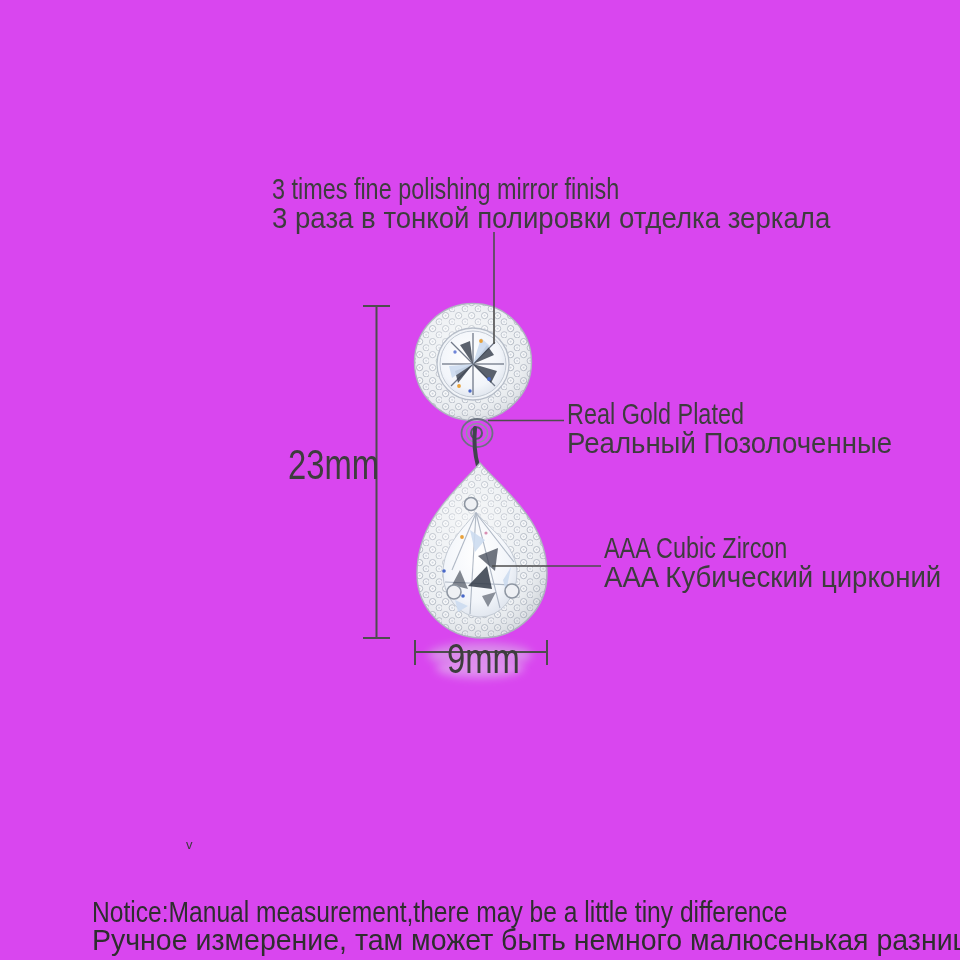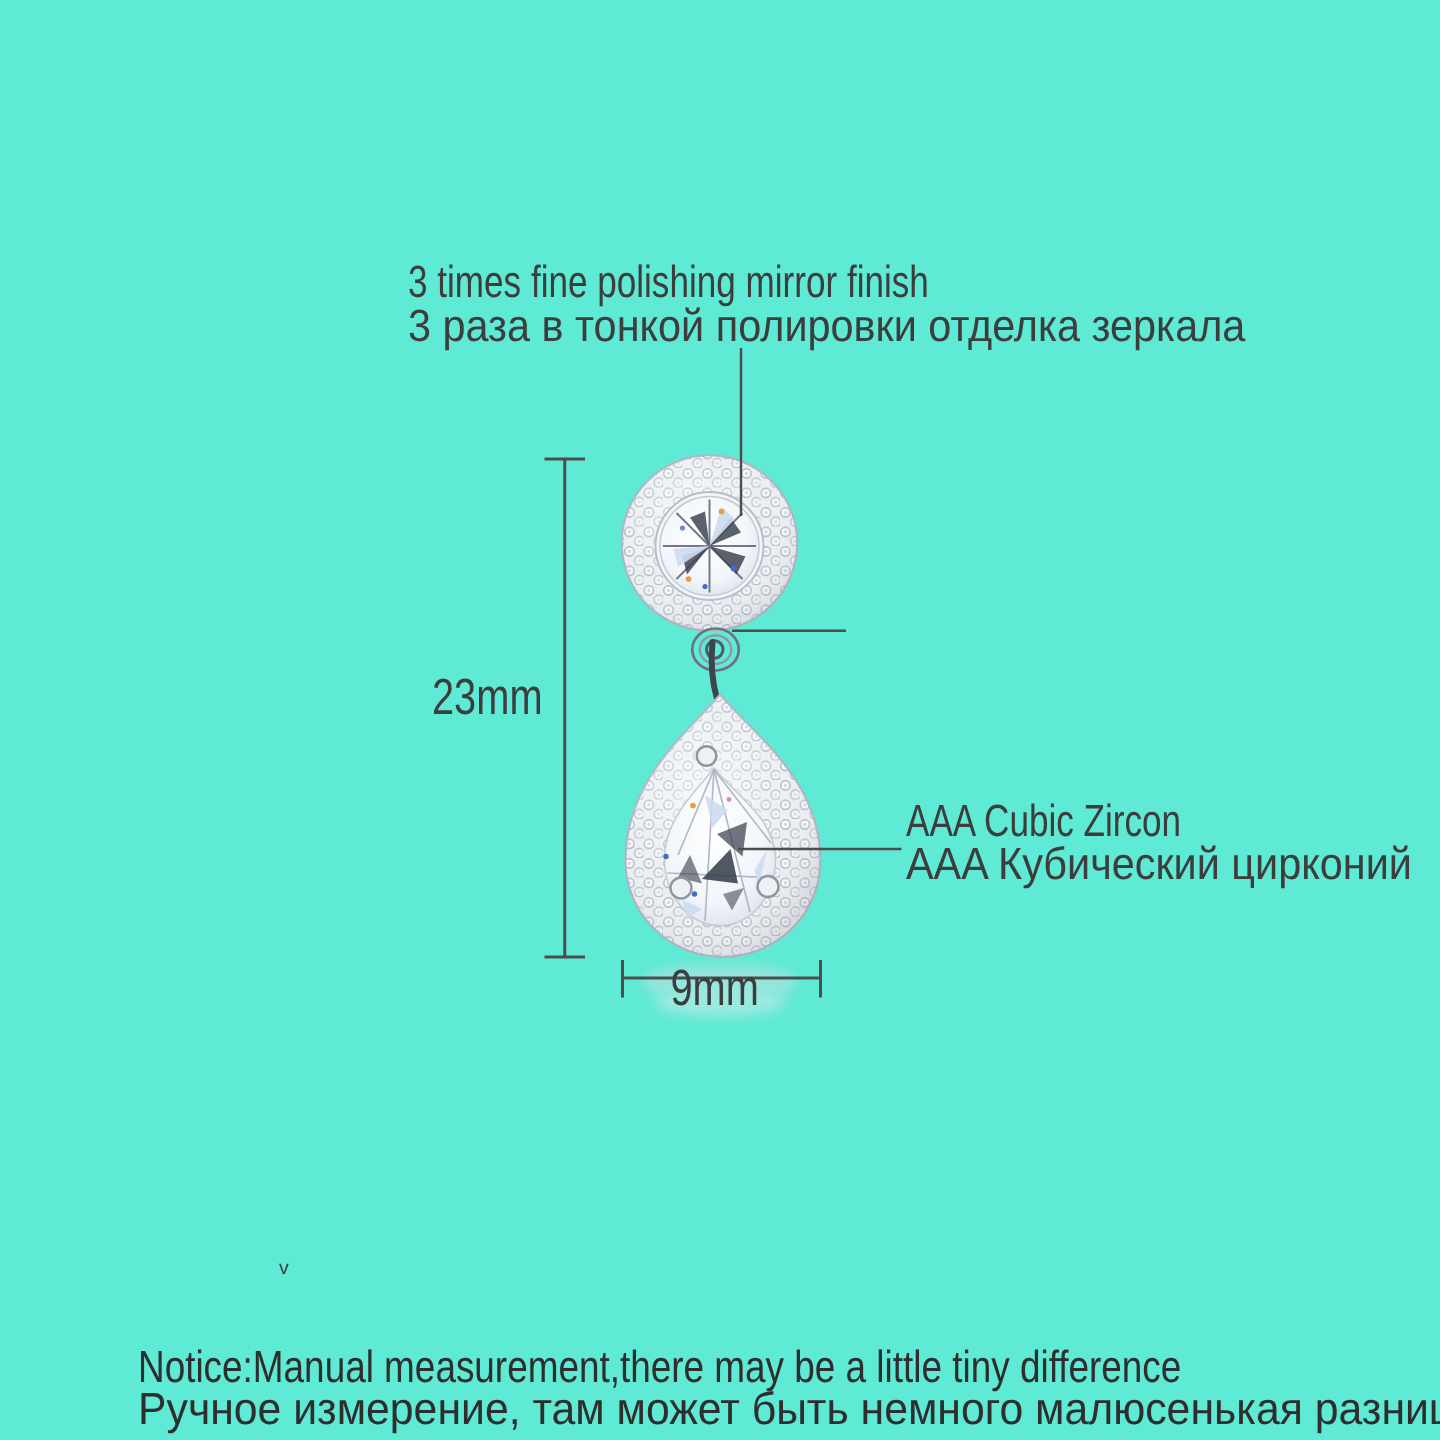--- a/index.html
+++ b/index.html
@@ -1,24 +1,24 @@
 <!DOCTYPE html>
 <html><head>
 <meta charset="utf-8">
 <style>
   html,body{margin:0;padding:0;background:#fff;}
   .canvas{
-    position:relative;width:960px;height:960px;background:#5eead4;overflow:hidden;
+    position:relative;width:960px;height:960px;background:#d946ef;overflow:hidden;
     font-family:"Liberation Sans", sans-serif;
   }
   .note{position:absolute;color:#3d3d3d;font-size:30px;line-height:29px;white-space:nowrap;}
   .note .line{display:block;transform-origin:0 0;}
   .cx-en{transform:scaleX(0.78);}
   .cx-ru{transform:scaleX(0.92);}
-  .dim{position:absolute;color:#3d3d3d;font-size:34px;line-height:34px;white-space:nowrap;}
+  .dim{position:absolute;color:#3d3d3d;font-size:42px;line-height:34px;white-space:nowrap;}
   .dim .line{display:inline-block;transform-origin:0 0;transform:scaleX(0.78);}
   .notice{position:absolute;left:92px;top:898px;color:#2e2e2e;font-size:30px;line-height:27.5px;white-space:nowrap;}
   .notice .line{display:block;transform-origin:0 0;}
   .cx-nen{transform:scaleX(0.82);}
   .cx-nru{transform:scaleX(0.95);}
   .watermark{position:absolute;left:186px;top:838px;color:#3a3a3a;font-size:13px;line-height:13px;}
   svg.art{position:absolute;left:0;top:0;}
 </style>
 </head>
 <body>
@@ -150,20 +150,24 @@
       <line x1="488" y1="420.5" x2="564" y2="420.5"></line>
       <line x1="492" y1="566" x2="601" y2="566"></line>
     </g>
   </svg>
 
   <div class="note" style="left:272px;top:174px">
     <span class="line cx-en">3 times fine polishing mirror finish</span>
     <span class="line cx-ru">3 раза в тонкой полировки отделка зеркала</span>
   </div>
 
+  <div class="note" style="left:567px;top:399px">
+    <span class="line cx-en">Real Gold Plated</span>
+    <span class="line cx-ru">Реальный Позолоченные</span>
+  </div>
 
   <div class="note" style="left:604px;top:533px">
     <span class="line cx-en">AAA Cubic Zircon</span>
     <span class="line cx-ru">AAA Кубический цирконий</span>
   </div>
 
   <div class="dim" style="left:288px;top:448px">
     <span class="line">23mm</span>
   </div>
 

